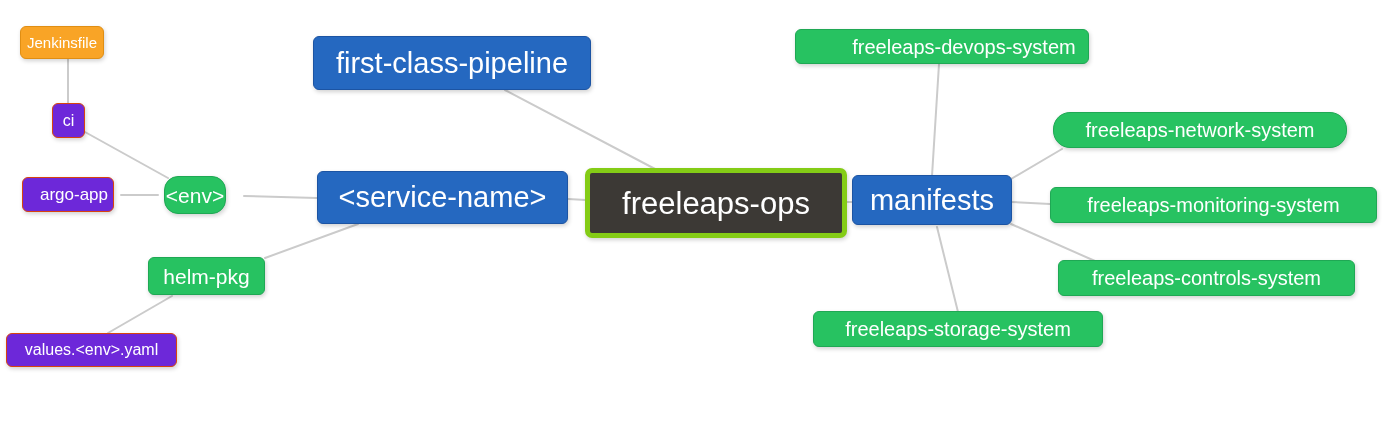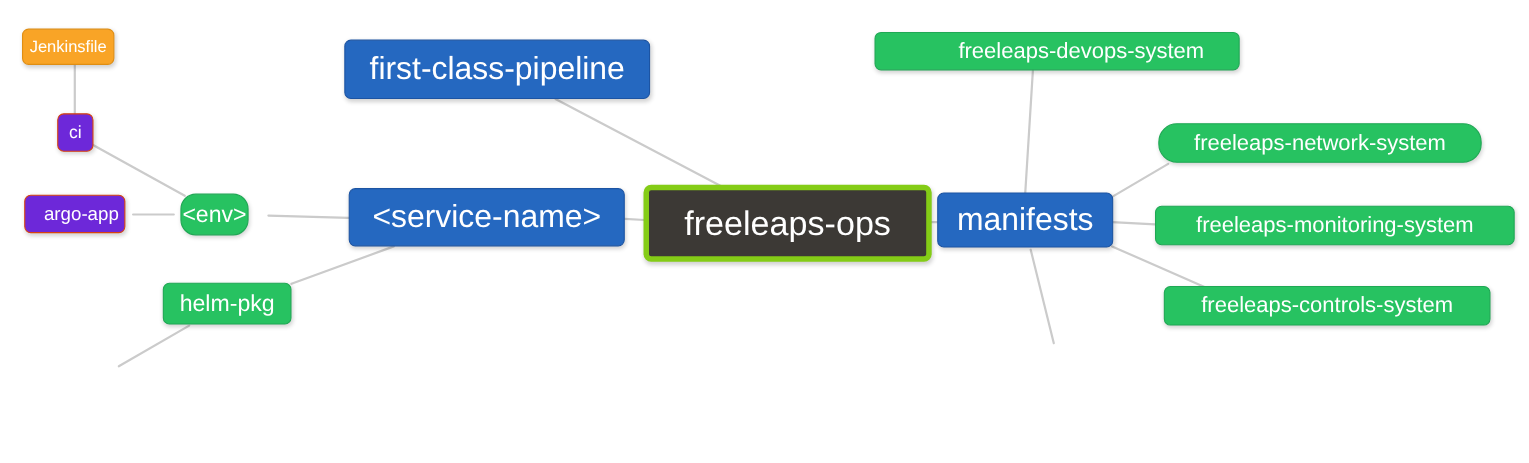--- a/index.html
+++ b/index.html
@@ -90,31 +90,33 @@
   <div class="node node-orange fs15" style="left:20px; top:26px; width:84px; height:33px;">Jenkinsfile</div>
 
   <div class="node node-red fs16" style="left:52px; top:103px; width:33px; height:35px;">ci</div>
 
   <div class="node node-red fs17" style="left:22px; top:177px; width:92px; height:35px;padding-left:12px;">argo-app</div>
 
   <div class="node node-green node-green-lg" style="left:164px; top:176px; width:62px; height:38px;border-radius:14px;">&lt;env&gt;</div>
 
   <div class="node node-green node-green-lg" style="left:148px; top:257px; width:117px; height:38px;">helm-pkg</div>
 
+  <div class="node node-red fs16" style="left:6px; top:333px; width:171px; height:34px;">values.&lt;env&gt;.yaml</div>
 
   <div class="node node-blue" style="left:313px; top:36px; width:278px; height:54px;">first-class-pipeline</div>
 
   <div class="node node-blue" style="left:317px; top:171px; width:251px; height:53px;">&lt;service-name&gt;</div>
 
   <div class="node node-root" style="left:585px; top:168px; width:262px; height:70px;">freeleaps-ops</div>
 
   <div class="node node-blue" style="left:852px; top:175px; width:160px; height:50px;">manifests</div>
 
-  <div class="node node-green" style="left:795px; top:29px; width:332px; height:35px;padding-left:44px;">freeleaps-devops-system</div>
+  <div class="node node-green" style="left:795px; top:29px; width:294px; height:35px;padding-left:44px;">freeleaps-devops-system</div>
 
   <div class="node node-green" style="left:1053px; top:112px; width:294px; height:36px;border-radius:17px;">freeleaps-network-system</div>
 
   <div class="node node-green" style="left:1050px; top:187px; width:327px; height:36px;">freeleaps-monitoring-system</div>
 
   <div class="node node-green" style="left:1058px; top:260px; width:297px; height:36px;">freeleaps-controls-system</div>
 
+  <div class="node node-green" style="left:813px; top:311px; width:290px; height:36px;">freeleaps-storage-system</div>
 
 </div>
 
 </body></html>

